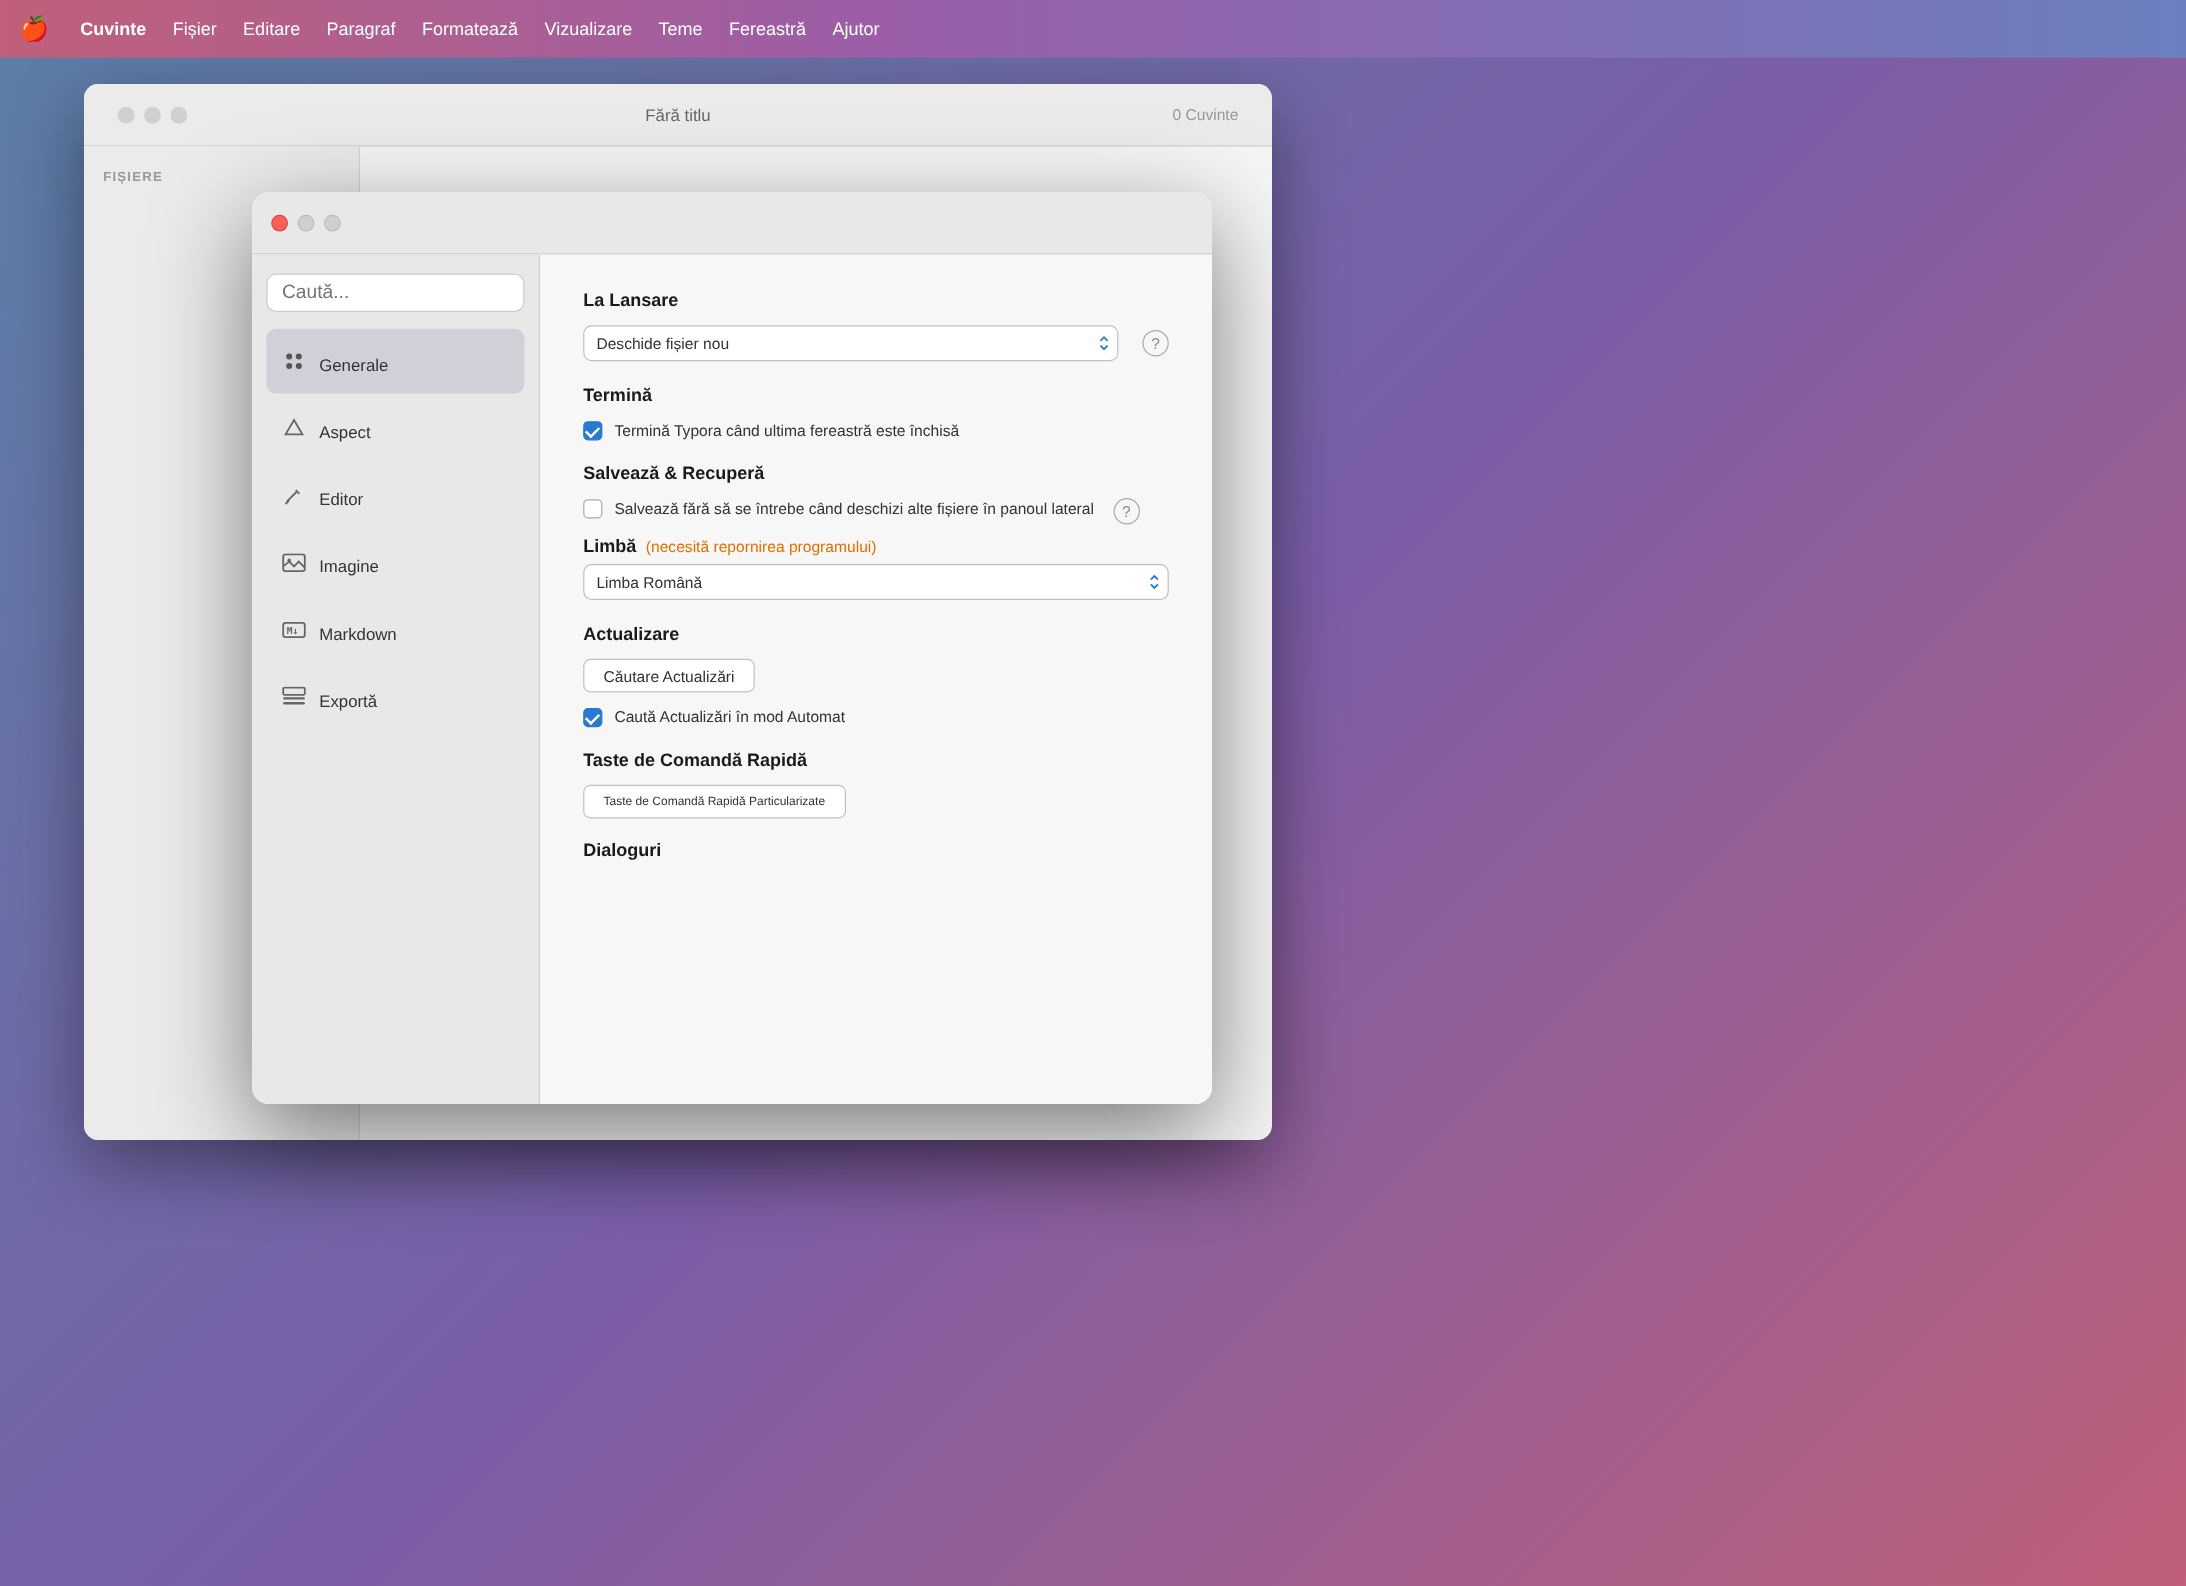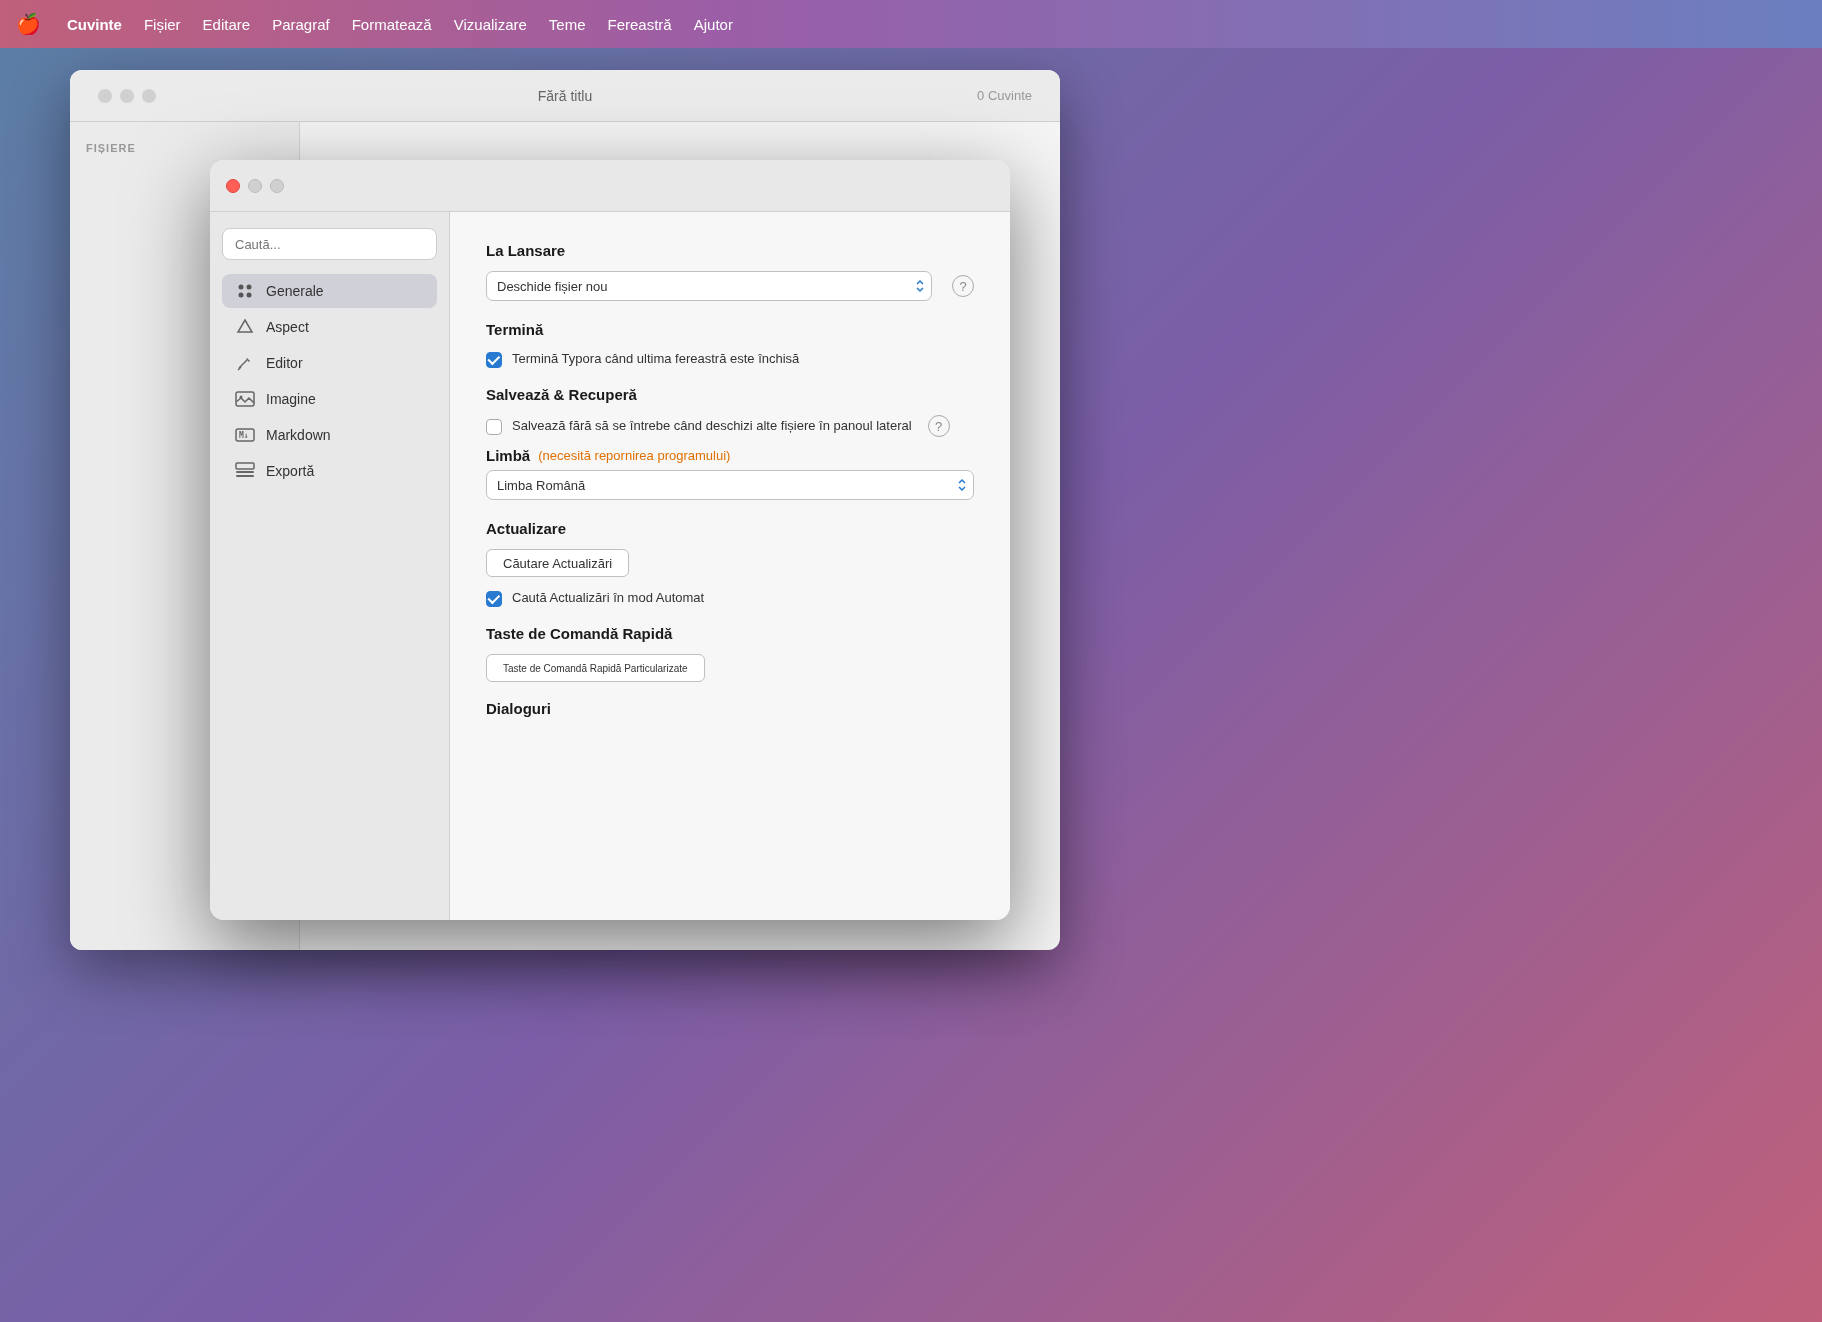--- a/index.html
+++ b/index.html
@@ -152,30 +152,30 @@
       flex-shrink: 0;
       border-right: 1px solid #d0d0d0;
     }
     .search-box {
       width: 100%;
       height: 32px;
       background: white;
       border: 1px solid #ccc;
       border-radius: 8px;
       padding: 11px 12px;
-      font-size: 13px;
+      font-size: 16px;
       color: #999;
       margin-bottom: 14px;
       outline: none;
     }
     .sidebar-item {
       display: flex;
-      align-items: center;
+      align-items: flex-end;
       gap: 10px;
-      padding: 6px 12px;
+      padding: 16px 12px;
       border-radius: 8px;
       cursor: pointer;
       margin-bottom: 2px;
     }
     .sidebar-item.active {
       background: #d0d0d8;
     }
     .sidebar-item-icon {
       width: 22px;
       height: 22px;
@@ -255,21 +255,21 @@
       align-items: center;
       justify-content: center;
       font-size: 13px;
       color: #888;
       cursor: pointer;
       flex-shrink: 0;
     }
 
     .checkbox-row {
       display: flex;
-      align-items: center;
+      align-items: flex-start;
       gap: 10px;
       margin-bottom: 10px;
     }
     .checkbox {
       width: 16px;
       height: 16px;
       border-radius: 4px;
       border: 1.5px solid #aaa;
       background: white;
       flex-shrink: 0;

